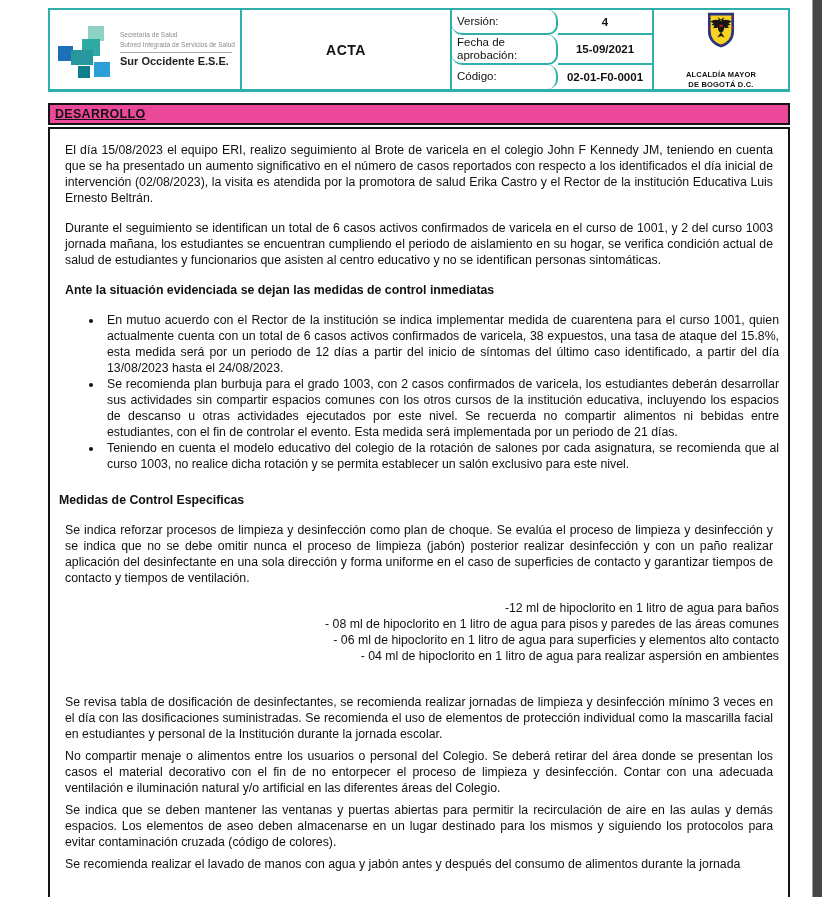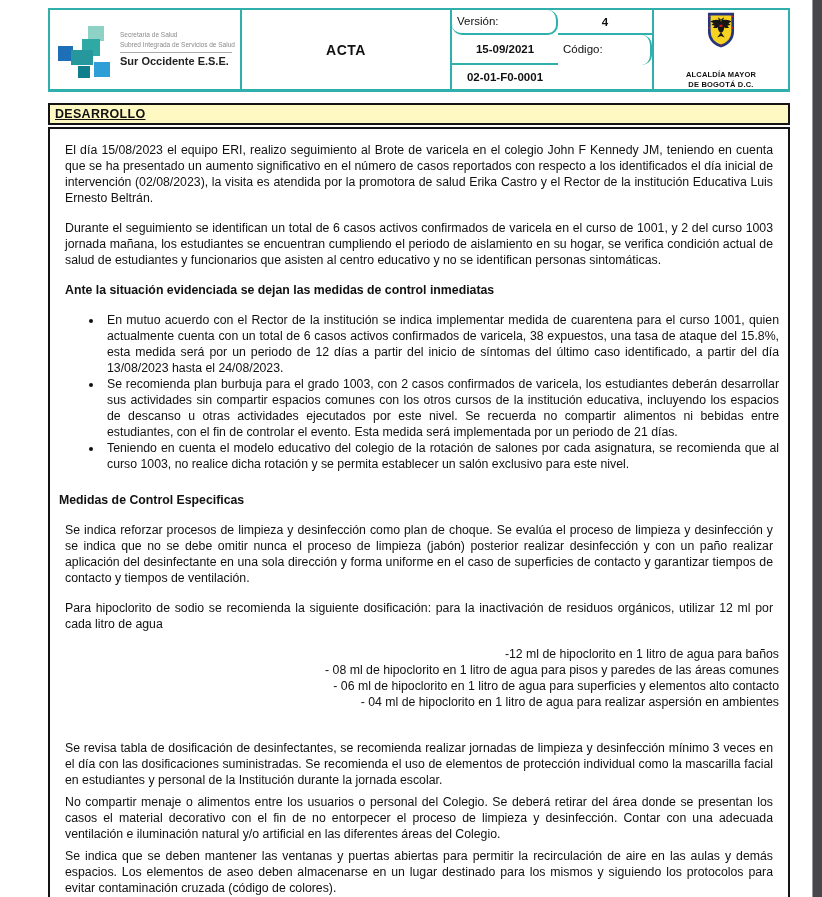--- a/index.html
+++ b/index.html
@@ -65,21 +65,21 @@
   .sq5 { left:20px; top:40px; width:12px; height:12px; background:#0f7f8b; }
   .sq6 { left:36px; top:36px; width:16px; height:15px; background:#2d9fd6; }
   .logo-text { position:absolute; left:70px; top:20px; width:116px; }
   .logo-small { font-size:6.5px; color:#8a8a8a; line-height:1.5; white-space:nowrap; }
   .logo-rule { border-top:1px solid #aaa; margin:2px 0 2px; width:112px; }
   .logo-bold { font-size:11px; font-weight:bold; color:#222; white-space:nowrap; }
 
   
   .section-bar {
     position:absolute; left:48px; top:103px; width:742px; height:22px;
-    background:#fef9c3; border:2px solid #141414;
+    background:#ec4899; border:2px solid #141414;
     display:flex; align-items:center; padding-left:5px;
     font-weight:bold; font-size:12.5px; text-decoration:underline;
     letter-spacing:.3px;
   }
 
   
   .body-box {
     position:absolute; left:48px; top:127px; width:742px; height:770px;
     border:2px solid #141414; border-bottom:none;
     padding:7px 9px 0 9px;
@@ -118,20 +118,21 @@
       <div class="logo-rule"></div>
       <div class="logo-bold">Sur Occidente E.S.E.</div>
     </div>
   </div>
 
   <div class="cell cell-title">ACTA</div>
 
   <div class="cell cell-meta">
     <div class="meta-label bdb">Versión:</div>
     <div class="meta-value bdb">4</div>
+    <div class="meta-label bdb">Fecha de aprobación:</div>
     <div class="meta-value bdb">15-09/2021</div>
     <div class="meta-label">Código:</div>
     <div class="meta-value">02-01-F0-0001</div>
   </div>
 
   <div class="cell cell-arms">
     <svg width="50" height="58" viewBox="0 0 60 70">
       <path d="M8,4 h44 v32 q0 20 -22 28 q-22 -8 -22 -28 z" fill="#f6d321" stroke="#27357e" stroke-width="5"></path>
       <circle cx="8" cy="8" r="1.6" fill="#cf1d1d"></circle>
         <circle cx="52" cy="8" r="1.6" fill="#cf1d1d"></circle>
@@ -160,21 +161,20 @@
   <p class="mb">El día 15/08/2023 el equipo ERI, realizo seguimiento al Brote de varicela en el colegio John F Kennedy JM, teniendo en cuenta que se ha presentado un aumento significativo en el número de casos reportados con respecto a los identificados el día inicial de intervención (02/08/2023), la visita es atendida por la promotora de salud Erika Castro y el Rector de la institución Educativa Luis Ernesto Beltrán.</p>
   <p class="mb">Durante el seguimiento se identifican un total de 6 casos activos confirmados de varicela en el curso de 1001, y 2 del curso 1003 jornada mañana, los estudiantes se encuentran cumpliendo el periodo de aislamiento en su hogar, se verifica condición actual de salud de estudiantes y funcionarios que asisten al centro educativo y no se identifican personas sintomáticas.</p>
   <p class="bold mb">Ante la situación evidenciada se dejan las medidas de control inmediatas</p>
   <ul class="measures">
     <li>En mutuo acuerdo con el Rector de la institución se indica implementar medida de cuarentena para el curso 1001, quien actualmente cuenta con un total de 6 casos activos confirmados de varicela, 38 expuestos, una tasa de ataque del 15.8%, esta medida será por un periodo de 12 días a partir del inicio de síntomas del último caso identificado, a partir del día 13/08/2023 hasta el 24/08/2023.</li>
     <li>Se recomienda plan burbuja para el grado 1003, con 2 casos confirmados de varicela, los estudiantes deberán desarrollar sus actividades sin compartir espacios comunes con los otros cursos de la institución educativa, incluyendo los espacios de descanso u otras actividades ejecutados por este nivel. Se recuerda no compartir alimentos ni bebidas entre estudiantes, con el fin de controlar el evento. Esta medida será implementada por un periodo de 21 días.</li>
     <li>Teniendo en cuenta el modelo educativo del colegio de la rotación de salones por cada asignatura, se recomienda que al curso 1003, no realice dicha rotación y se permita establecer un salón exclusivo para este nivel.</li>
   </ul>
   <p class="h2">Medidas de Control Especificas</p>
   <p class="mb">Se indica reforzar procesos de limpieza y desinfección como plan de choque. Se evalúa el proceso de limpieza y desinfección y se indica que no se debe omitir nunca el proceso de limpieza (jabón) posterior realizar desinfección y con un paño realizar aplicación del desinfectante en una sola dirección y forma uniforme en el caso de superficies de contacto y garantizar tiempos de contacto y tiempos de ventilación.</p>
-  <p class="mb">Para hipoclorito de sodio se recomienda la siguiente dosificación: para la inactivación de residuos orgánicos, utilizar 12 ml por cada litro de agua</p>
   <div class="dosage">
     <div>-12 ml de hipoclorito en 1 litro de agua para baños</div>
     <div>- 08 ml de hipoclorito en 1 litro de agua para pisos y paredes de las áreas comunes</div>
     <div>- 06 ml de hipoclorito en 1 litro de agua para superficies y elementos alto contacto</div>
     <div>- 04 ml de hipoclorito en 1 litro de agua para realizar aspersión en ambientes</div>
   </div>
   <p>Se revisa tabla de dosificación de desinfectantes, se recomienda realizar jornadas de limpieza y desinfección mínimo 3 veces en el día con las dosificaciones suministradas. Se recomienda el uso de elementos de protección individual como la mascarilla facial en estudiantes y personal de la Institución durante la jornada escolar.</p>
   <p>No compartir menaje o alimentos entre los usuarios o personal del Colegio. Se deberá retirar del área donde se presentan los casos el material decorativo con el fin de no entorpecer el proceso de limpieza y desinfección. Contar con una adecuada ventilación e iluminación natural y/o artificial en las diferentes áreas del Colegio.</p>
   <p>Se indica que se deben mantener las ventanas y puertas abiertas para permitir la recirculación de aire en las aulas y demás espacios. Los elementos de aseo deben almacenarse en un lugar destinado para los mismos y siguiendo los protocolos para evitar contaminación cruzada (código de colores).</p>
   <p class="clip-line">Se recomienda realizar el lavado de manos con agua y jabón antes y después del consumo de alimentos durante la jornada</p>

